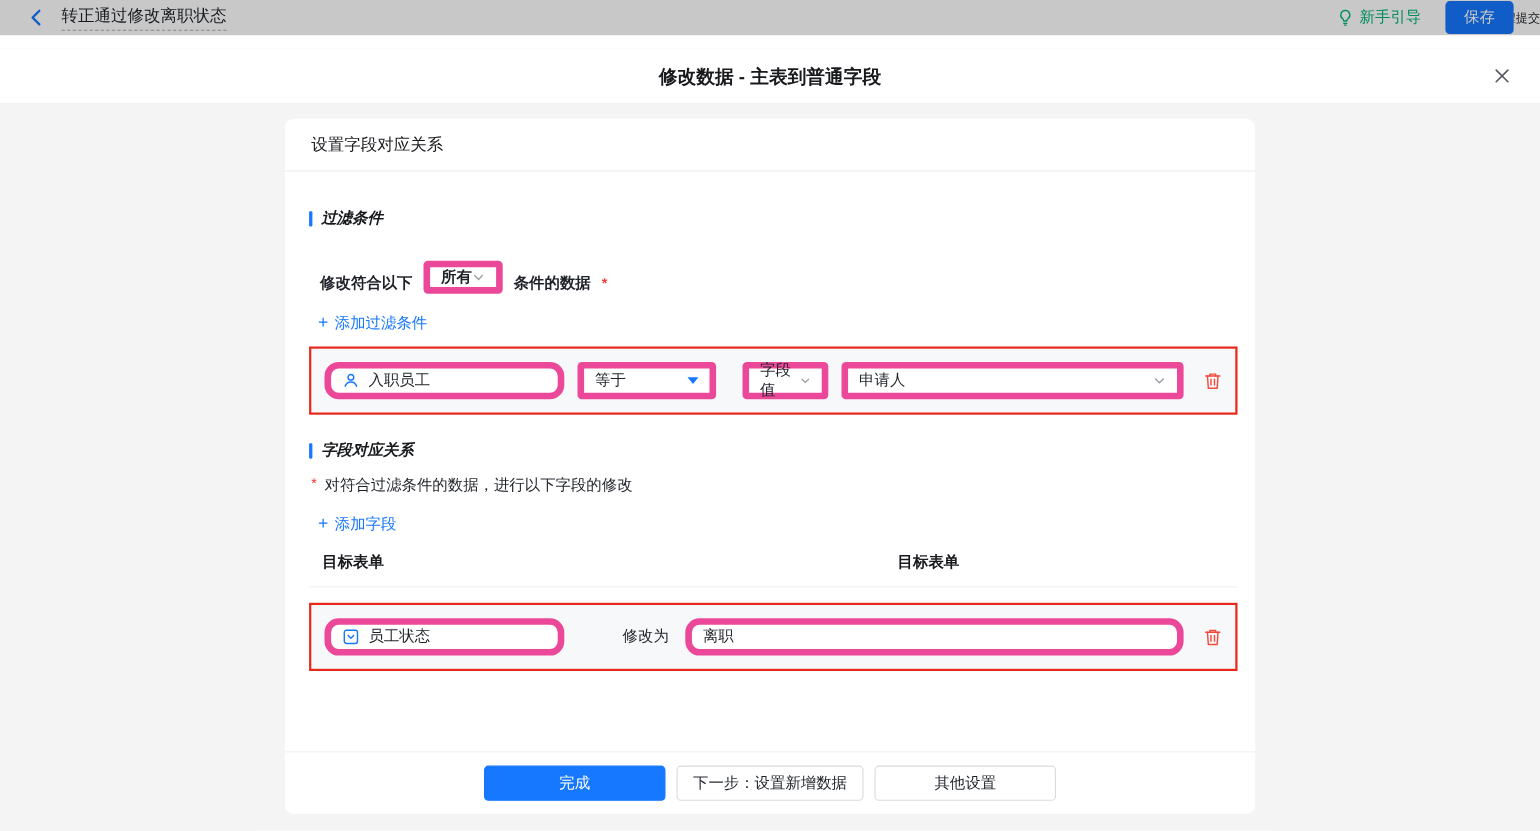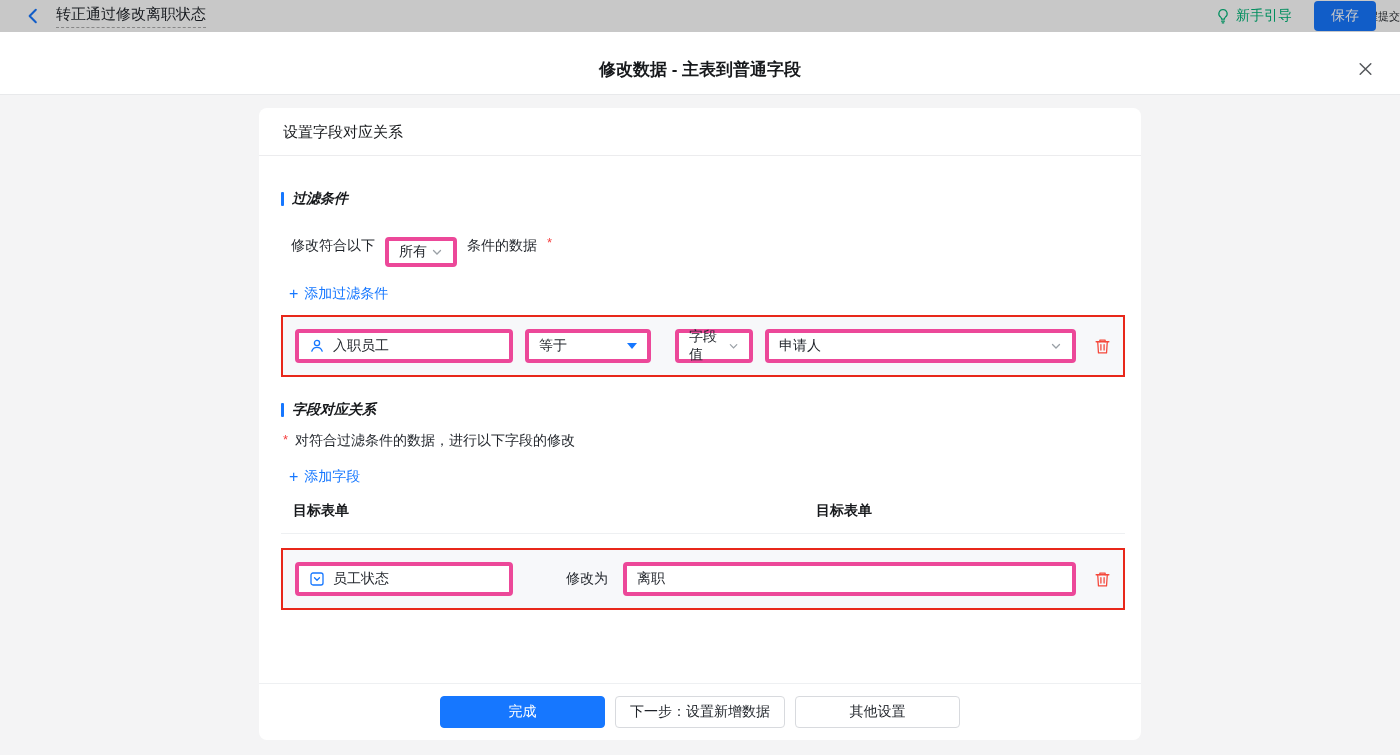--- a/index.html
+++ b/index.html
@@ -38,34 +38,34 @@
   
   .card { width:882px; height:632px; margin:13px auto 0; background:#fff;
     border-radius:8px; display:flex; flex-direction:column; }
   .card-header { flex:none; height:48px; line-height:47px; padding:0 24px;
     border-bottom:1px solid #ececee; font-size:15px; color:#17191c; }
   .card-content { flex:1; padding:0 16px 0 22px; }
   .section-title { margin-top:34px; display:flex; align-items:center; gap:8px;
     font-size:14px; font-weight:700; color:#17191c;font-style:italic; }
   .section-title.second { margin-top:24px; }
   .bar { width:3px; height:14px; border-radius:1px; background:var(--accent-blue,#1677ff); }
-  .match-row { margin-top:29px; display:flex; align-items:flex-start; gap:10px;
-    font-size:14px; padding-left:10px; }
+  .match-row { margin-top:29px; display:flex; align-items:flex-end; gap:10px;
+    font-size:14px; padding-left:10px;font-weight:bold; }
   .req { color:#f53f3f; font-size:13px; position:relative; top:-2px; }
   .desc-row { margin-top:13px; padding-left:2px; display:flex; align-items:center;
     gap:7px; font-size:14px; }
   .add-link { margin-top:18px; margin-left:8px; display:inline-flex; align-items:center;
     gap:6px; color:var(--accent-blue,#1677ff); font-size:14px; cursor:pointer; }
   .add-link .plus { font-size:16px; line-height:1; }
   
-  .select, .input-box { background:#fff; border:4px solid #ec4899; border-radius:4px;
+  .select, .input-box { background:#fff; border:6px solid #ec4899; border-radius:4px;
     height:34px; display:flex; align-items:center; font-size:14px; color:#1f2329; }
   .select { justify-content:space-between; padding:0 10px; cursor:pointer; }
   .select.sm { height:30px; width:72px; cursor:pointer; }
-  .input-box { padding:0 10px; gap:8px; cursor:text; }
+  .input-box { padding:0 10px; gap:8px; cursor:text;border-radius:13px; }
   .w-field { width:218px; }
   .w-op { width:126px; }
   .w-vtype { width:78px; margin-left:12px; }
   .grow { flex:1; }
   .caret-down { width:0; height:0; border-left:5px solid transparent;
     border-right:5px solid transparent; border-top:6px solid var(--accent-blue,#1677ff); }
   
   .cond-row { margin-top:12px; height:62px; background:#f7f8fa;
     border:2px solid var(--annotation-red,#e8271a); display:flex; align-items:center;
     padding:0 12px; gap:12px; }

